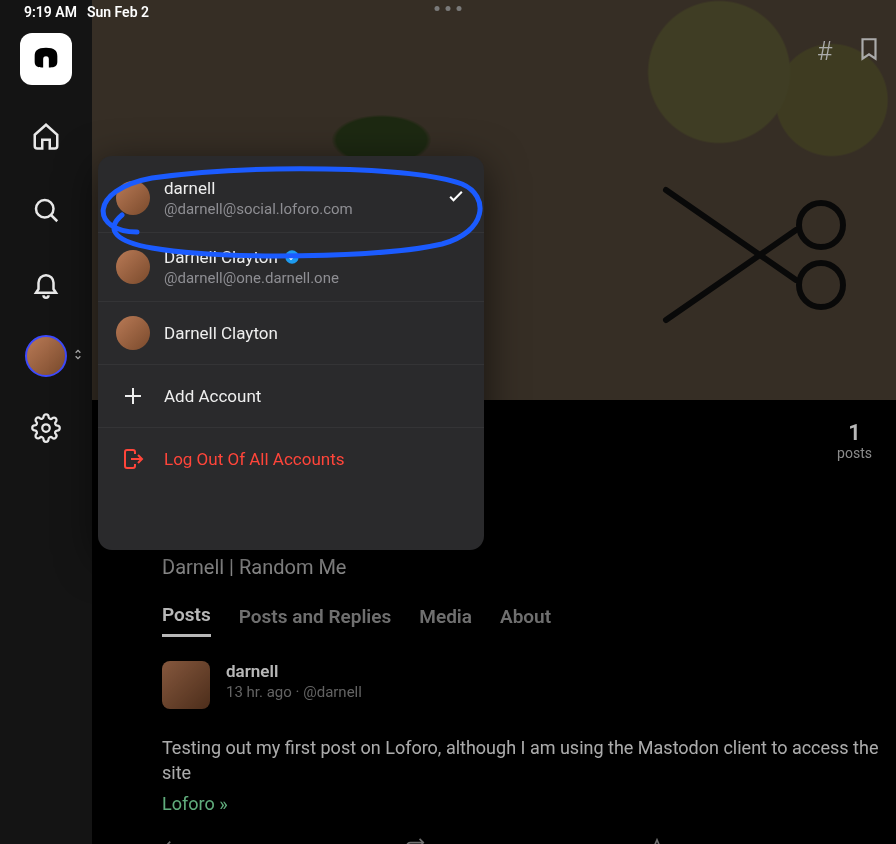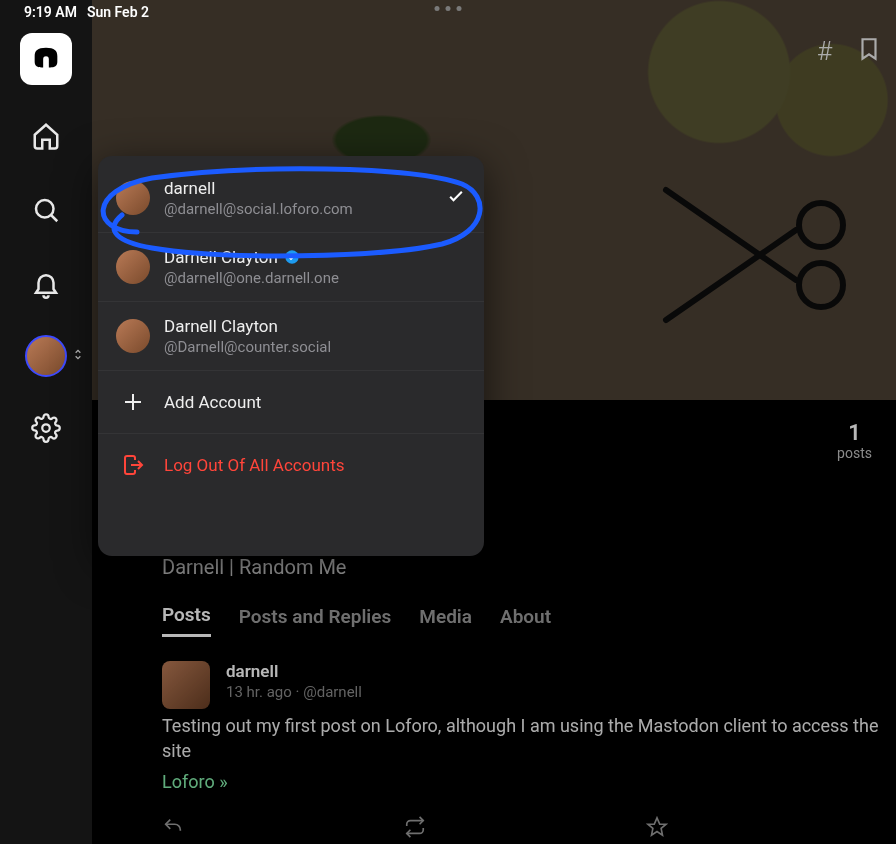--- a/index.html
+++ b/index.html
@@ -185,21 +185,21 @@
   .post {
     margin-top: 24px;
     display: flex;
     gap: 16px;
     align-items: flex-start;
   }
   .post-meta .name { color: #fff; font-weight: 600; font-size: 17px; }
   .post-meta .sub { color: #8a8a8a; font-size: 15px; margin-top: 2px; }
 
   .post-body {
-    margin-top: 4px;
+    margin-top: 26px;
     font-size: 18px;
     color: #eee;
     line-height: 1.4;
   }
   .post-link { color: #86efac; margin-top: 8px; font-size: 18px; }
 
   .post-actions {
     margin-top: 24px;
     display: flex;
     gap: 220px;
@@ -439,21 +439,20 @@
         </span>
       </div>
       <div class="t2">@darnell@one.darnell.one</div>
     </div>
   </div>
 
   <div class="row">
     <div class="avatar small"></div>
     <div class="txt">
       <div class="t1">Darnell Clayton</div>
-      <div class="t2">@Darnell@counter.social</div>
     </div>
   </div>
 
   <div class="row">
     <div class="plus-ico">
       <svg viewBox="0 0 24 24">
           <path d="M12 4v16M4 12h16"></path>
         </svg>
     </div>
     <div class="add-label">Add Account</div>

